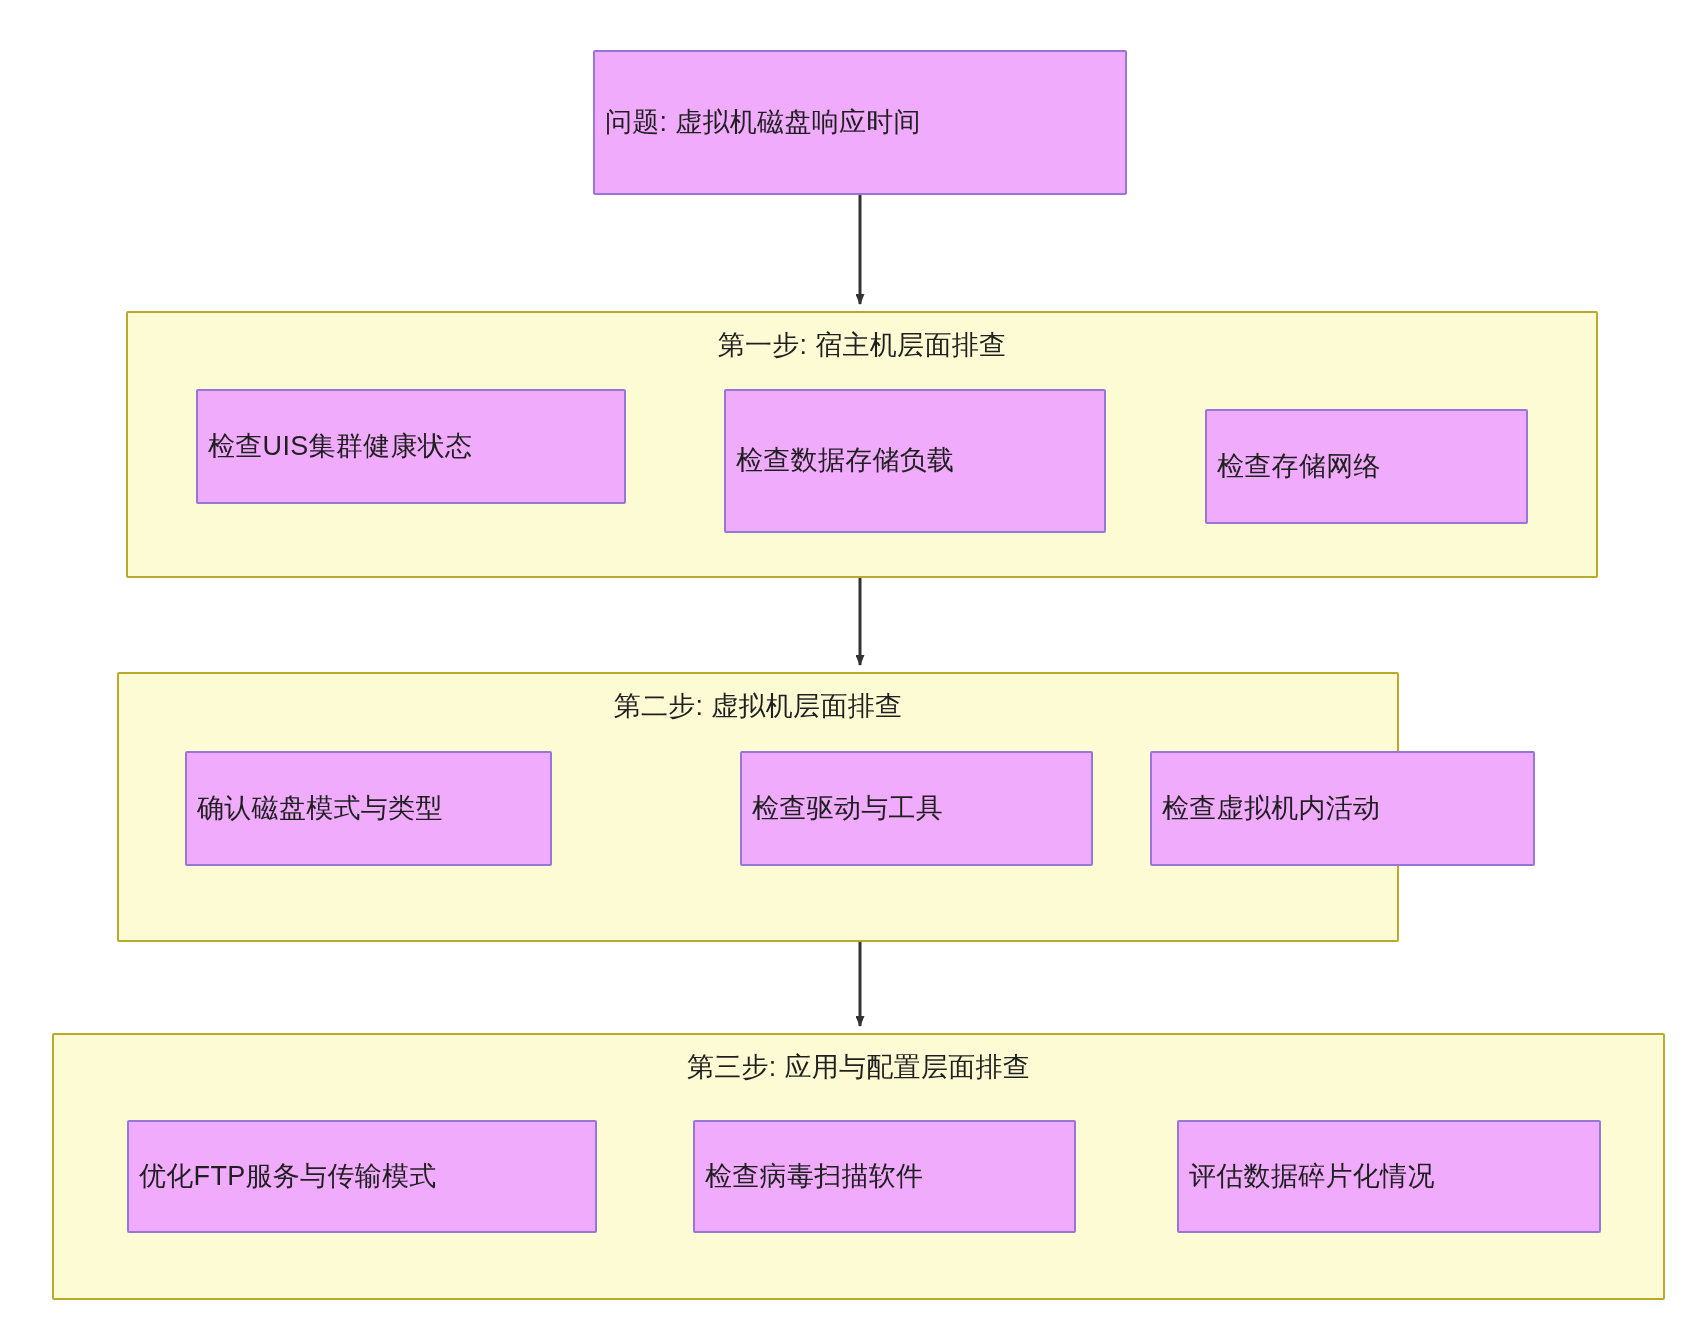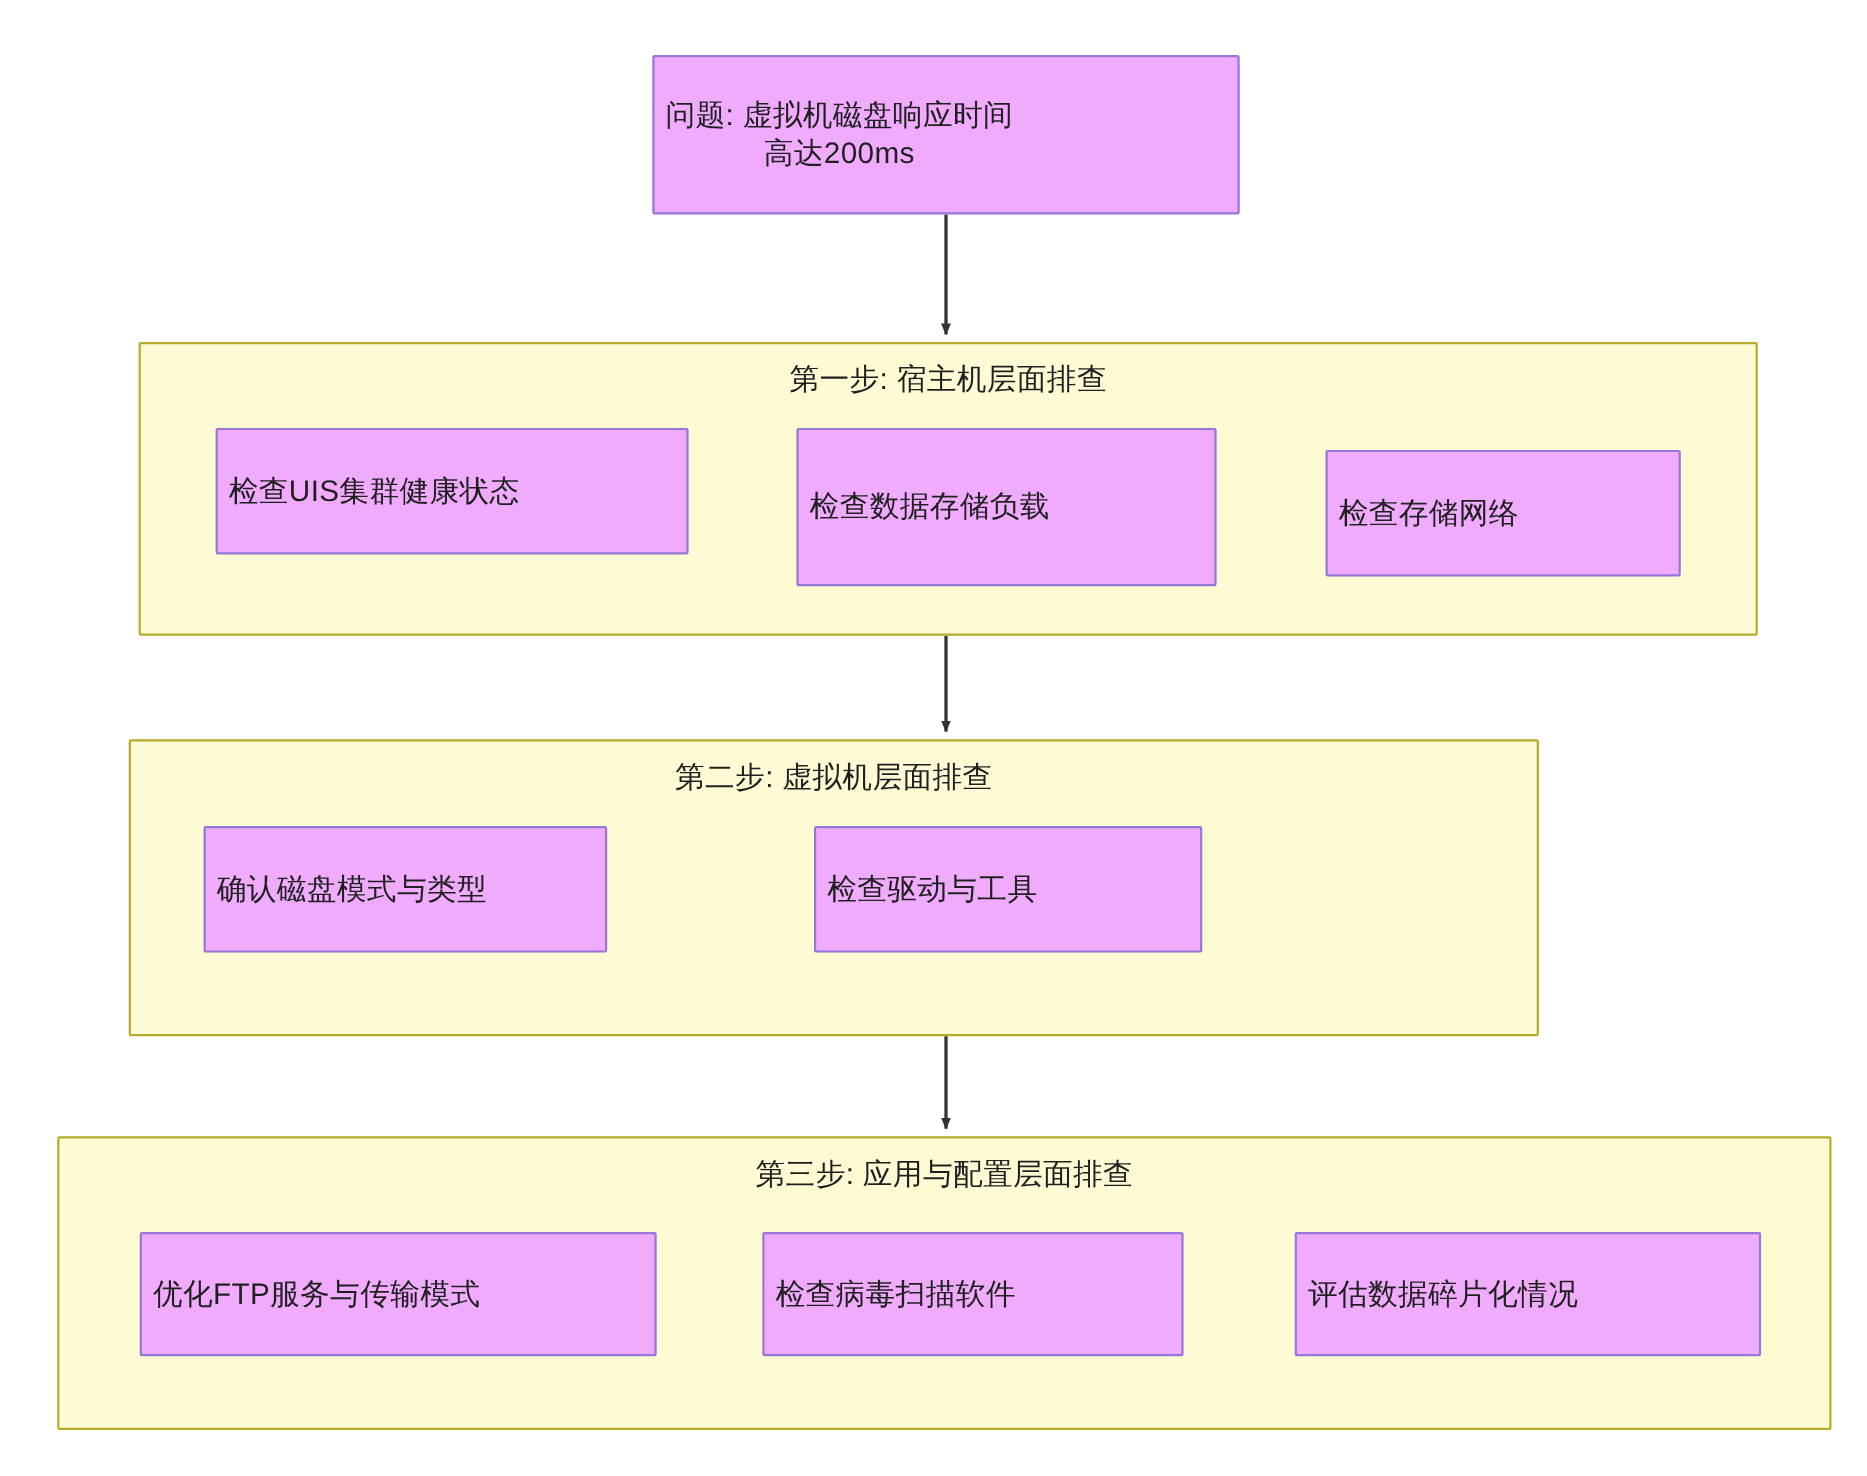--- a/index.html
+++ b/index.html
@@ -86,21 +86,20 @@
       </marker>
     </defs>
     <line x1="860" y1="195" x2="860" y2="304" stroke="#333333" stroke-width="3" marker-end="url(#arrowhead)"></line>
     <line x1="860" y1="578" x2="860" y2="665" stroke="#333333" stroke-width="3" marker-end="url(#arrowhead)"></line>
     <line x1="860" y1="942" x2="860" y2="1026" stroke="#333333" stroke-width="3" marker-end="url(#arrowhead)"></line>
   </svg>
 
   <div class="node" style="left:593px; top:50px; width:534px; height:145px;">
     <div>
       <div>问题: 虚拟机磁盘响应时间</div>
-      <div>高达200ms</div>
     </div>
   </div>
 
   <div class="cluster" style="left:126px; top:311px; width:1472px; height:267px;">
     <div class="cluster-title">第一步: 宿主机层面排查</div>
   </div>
   <div class="node" style="left:196px; top:389px; width:430px; height:115px;">
     <span>检查UIS集群健康状态</span>
   </div>
   <div class="node" style="left:724px; top:389px; width:382px; height:144px;">
@@ -112,20 +111,23 @@
 
   <div class="cluster" style="left:117px; top:672px; width:1282px; height:270px;">
     <div class="cluster-title">第二步: 虚拟机层面排查</div>
   </div>
   <div class="node" style="left:185px; top:751px; width:367px; height:115px;">
     <span>确认磁盘模式与类型</span>
   </div>
   <div class="node" style="left:700px; top:751px; width:353px; height:115px;margin-left:40px;">
     <span>检查驱动与工具</span>
   </div>
+  <div class="node" style="left:1150px; top:751px; width:385px; height:115px;">
+    <span>检查虚拟机内活动</span>
+  </div>
 
   <div class="cluster" style="left:52px; top:1033px; width:1613px; height:267px;">
     <div class="cluster-title wrapped">第三步: 应用与配置层面排查</div>
   </div>
   <div class="node" style="left:127px; top:1120px; width:470px; height:113px;">
     <span>优化FTP服务与传输模式</span>
   </div>
   <div class="node" style="left:693px; top:1120px; width:383px; height:113px;">
     <span>检查病毒扫描软件</span>
   </div>

